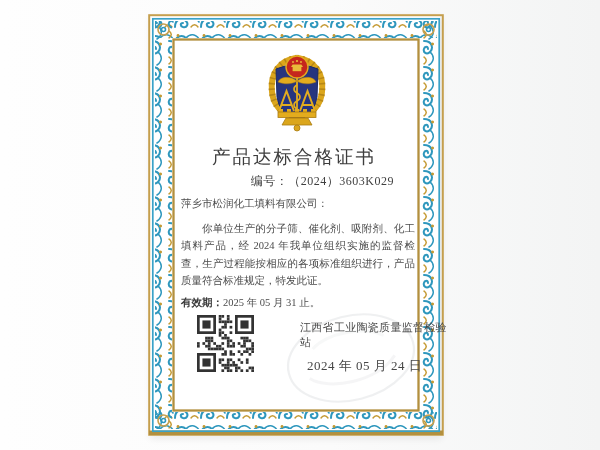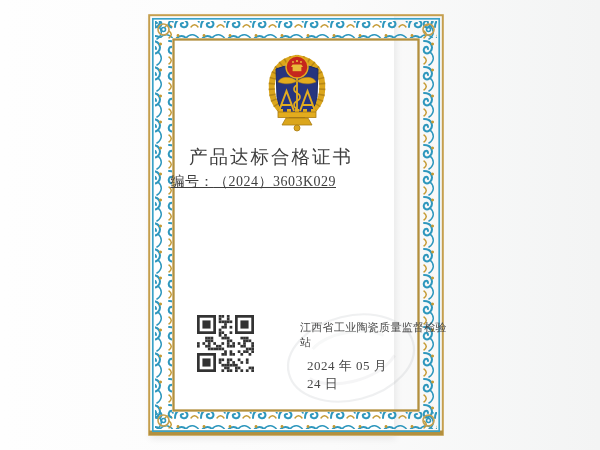--- a/index.html
+++ b/index.html
@@ -3,34 +3,34 @@
 <meta charset="utf-8">
 <style>
   * { margin:0; padding:0; box-sizing:border-box; }
   html,body { width:600px; height:450px; overflow:hidden; }
   body {
     position:relative;
     background:linear-gradient(90deg,#fefefe 0%, #fbfbfb 55%, #f3f4f4 100%);
     font-family:"Liberation Serif", serif;
   }
   .certificate {
-    position:absolute; left:148px; top:14px; width:246px; height:422px;
+    position:absolute; left:148px; top:14px; width:292px; height:422px;
     background:#ffffff;
     box-shadow:2px 3px 7px rgba(0,0,0,0.07);
   }
   .frame { position:absolute; left:0; top:0; }
   .emblem { position:absolute; left:115px; top:37px; width:68px; height:82px; }
   .title {
     position:absolute; left:0; top:131px; width:100%;
     text-align:center; font-size:18.5px; line-height:24px;
     letter-spacing:2px; color:#3d3d3d; font-weight:500;
   }
   .serial {
-    position:absolute; top:159px; right:58px;
-    font-size:14px; color:#3f3f3f; letter-spacing:0.5px;text-decoration:underline;
+    position:absolute; top:159px; right:46px;
+    font-size:12px; color:#3f3f3f; letter-spacing:0.5px;
   }
   .text-block {
     position:absolute; left:33px; top:181px; width:234px;
     font-size:10.5px; line-height:17.5px; color:#4b4b4b;
     text-align:justify;
   }
   .recipient { margin-bottom:7px; }
   .body-par { text-indent:2em; }
   .validity { margin-top:4px; }
   .validity .lbl { font-weight:bold; color:#3a3a3a; }
@@ -123,20 +123,25 @@
     <path d="M15,61 v-3 h4 v3 h4 v-3 h4 v3 h4 v-3 h4 v3 h4 v-3 h4 v3 h4 v-3 h4 v3 Z" fill="#e3ac1e"></path>
     <rect x="14" y="61" width="38" height="5.5" fill="#e3ac1e" stroke="#a87b12" stroke-width="0.8"></rect>
     <path d="M22,67 h22 l4,7 h-30 Z" fill="#dba61c" stroke="#a87b12" stroke-width="0.8"></path>
     <circle cx="33" cy="77" r="3" fill="#dba61c" stroke="#a87b12" stroke-width="0.8"></circle>
   </svg>
 
   <div class="title">产品达标合格证书</div>
 
   <div class="serial"><span>编号：</span><span>（2024）3603K029</span></div>
 
+  <div class="text-block">
+    <div class="recipient">萍乡市松润化工填料有限公司：</div>
+    <div class="body-par">你单位生产的分子筛、催化剂、吸附剂、化工填料产品，经 2024 年我单位组织实施的监督检查，生产过程能按相应的各项标准组织进行，产品质量符合标准规定，特发此证。</div>
+    <div class="validity"><span class="lbl">有效期：</span><span>2025 年 05 月 31 止。</span></div>
+  </div>
 
   <svg class="stamp" viewBox="0 0 150 105">
     <g transform="rotate(-14 75 52)" fill="none" stroke="#9aa0a6">
       <ellipse cx="75" cy="52" rx="64" ry="42" stroke-width="2.2" opacity="0.16"></ellipse>
       <path d="M30,62 C45,78 95,82 118,60" stroke-width="3" opacity="0.10"></path>
       <path d="M40,34 C58,22 96,24 112,38" stroke-width="3" opacity="0.08"></path>
     </g>
   </svg>
 
   <svg class="qr" id="qr-svg" viewBox="0 0 57 57">

